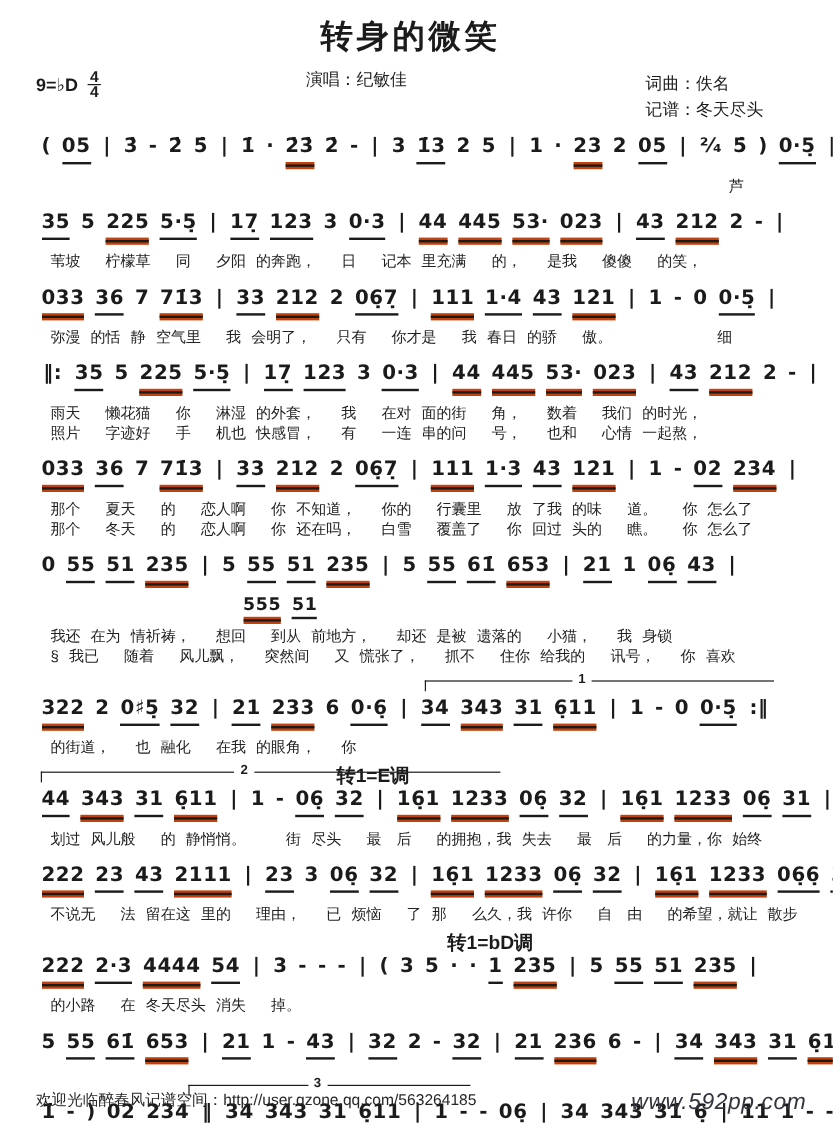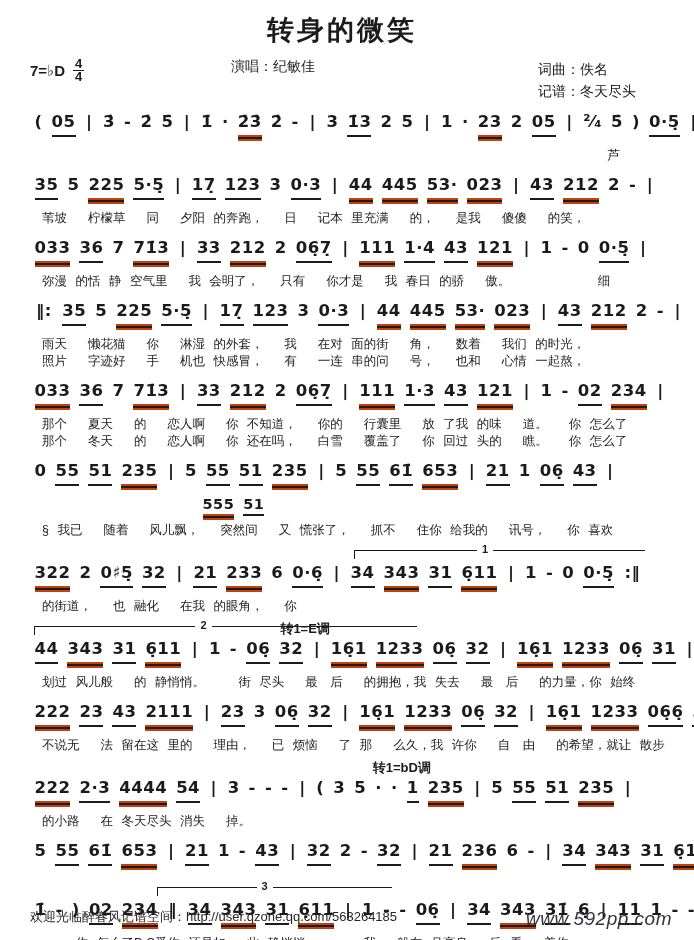--- a/index.html
+++ b/index.html
@@ -8,53 +8,53 @@
     background:#ffffff;color:#1b1b1b;
     font-family:"Liberation Sans","DejaVu Sans",sans-serif;
   }
   .sheet{padding:4px 40px 0 30px;}
   
   .title{text-align:center;font-size:27px;font-weight:bold;letter-spacing:3px;margin-top:8px;}
   .meta{position:relative;height:56px;margin-top:2px;font-size:14px;}
   .keysig{position:absolute;left:0;top:8px;font-weight:bold;font-size:15px;display:flex;align-items:center;gap:8px;}
   .ts-frac{display:inline-flex;flex-direction:column;align-items:center;line-height:12px;font-size:13px;}
   .ts-frac .top{border-bottom:1.5px solid #1b1b1b;padding:0 2px;}
-  .singer{position:absolute;left:201px;top:8px;}
+  .singer{position:absolute;left:225px;top:8px;}
   .credits{position:absolute;right:18px;top:8px;text-align:left;line-height:22px;}
   
   .system{position:relative;margin:0 0 5px 0;}
   .system.has-anno{padding-top:13px;}
   .notation{white-space:nowrap;font-family:"DejaVu Sans",sans-serif;font-weight:bold;
     font-size:16.5px;line-height:22px;padding:5px 0 6px 0;letter-spacing:0.5px;}
   .notation span{display:inline-block;position:relative;margin:0 4.5px;}
   .notation .bar{margin:0 6px;font-weight:bold;}
   .notation .u1{border-bottom:2px solid #1b1b1b;padding-bottom:2px;}
   .notation .u2{border-bottom:6px solid #c2410c;padding-bottom:2px;}
   .notation .u2::after{content:"";position:absolute;left:0;right:0;bottom:-4px;border-bottom:2px solid #1b1b1b;}
   .notation.alt{padding:0 0 2px 168px;font-size:14.5px;line-height:16px;}
   .lyric{font-size:12.5px;line-height:17px;padding-left:12px;white-space:pre;word-spacing:5px;color:#222;}
   .lyric.right{text-align:right;padding-right:34px;}
   .annos{position:absolute;top:2px;left:4px;right:4px;height:12px;font-size:11px;}
   .anno{position:absolute;top:4px;height:8px;}
   .anno.bracket{border-top:1.5px solid #1b1b1b;border-left:1.5px solid #1b1b1b;}
   .anno-num{position:absolute;top:-8px;left:42%;background:#fff;padding:0 5px;font-weight:bold;}
-  .anno-text{position:absolute;top:-6px;white-space:nowrap;font-size:13px;font-weight:bold;}
+  .anno-text{position:absolute;top:-6px;white-space:nowrap;font-size:16px;font-weight:bold;}
   
   .footer{position:absolute;left:30px;right:22px;bottom:10px;display:flex;justify-content:space-between;}
   .footer .left{font-size:13px;color:#262626;}
   .footer .right{font-size:19px;font-weight:normal;font-style:italic;color:#33343d;letter-spacing:0.5px;}
 </style>
 </head>
 <body>
 
 <div class="sheet">
   <div class="title">转身的微笑</div>
   <div class="meta">
     <div class="keysig">
-      <span>7=♭D</span>
+      <span>9=♭D</span>
       <span class="ts-frac">
         <span class="top">4</span>
         <span>4</span>
       </span>
     </div>
     <div class="singer">演唱：纪敏佳</div>
     <div class="credits">
       <div>词曲：佚名</div>
       <div>记谱：冬天尽头</div>
     </div>
@@ -78,20 +78,21 @@
         <div class="lyric">照片　 字迹好　 手　 机也 快感冒，　 有　 一连 串的问　 号，　 也和　 心情 一起熬，</div>
       </div>
       <div class="system">
         <div class="notation"><span class="u2">033</span><span class="u1">36</span><span class="u0">7</span><span class="u2">71̇3</span><span class="bar">|</span><span class="u1">33</span><span class="u2">212</span><span class="u0">2</span><span class="u1">06̣7̣</span><span class="bar">|</span><span class="u2">111</span><span class="u1">1·3</span><span class="u1">43</span><span class="u2">121</span><span class="bar">|</span><span class="u0">1</span><span class="u0">-</span><span class="u1">02</span><span class="u2">234</span><span class="bar">|</span></div>
         <div class="lyric">那个　 夏天　 的　 恋人啊　 你 不知道，　 你的　 行囊里　 放 了我 的味　 道。　 你 怎么了</div>
         <div class="lyric">那个　 冬天　 的　 恋人啊　 你 还在吗，　 白雪　 覆盖了　 你 回过 头的　 瞧。　 你 怎么了</div>
       </div>
       <div class="system">
         <div class="notation"><span class="u0">0</span><span class="u1">55</span><span class="u1">51</span><span class="u2">235</span><span class="bar">|</span><span class="u0">5</span><span class="u1">55</span><span class="u1">51</span><span class="u2">235</span><span class="bar">|</span><span class="u0">5</span><span class="u1">55</span><span class="u1">61̇</span><span class="u2">653</span><span class="bar">|</span><span class="u1">21</span><span class="u0">1</span><span class="u1">06̣</span><span class="u1">43</span><span class="bar">|</span></div>
         <div class="notation alt"><span class="u2">555</span><span class="u1">51</span></div>
+        <div class="lyric">我还 在为 情祈祷，　 想回　 到从 前地方，　 却还 是被 遗落的　 小猫，　 我 身锁</div>
         <div class="lyric">§ 我已　 随着　 风儿飘，　 突然间　 又 慌张了，　 抓不　 住你 给我的　 讯号，　 你 喜欢</div>
       </div>
       <div class="system has-anno">
         <div class="annos">
           <div class="anno bracket" style="left: 52%; width: 47%;">
             <span class="anno-num">1</span>
           </div>
         </div>
         <div class="notation"><span class="u2">322</span><span class="u0">2</span><span class="u1">0♯5̣</span><span class="u1">32</span><span class="bar">|</span><span class="u1">21</span><span class="u2">233</span><span class="u0">6</span><span class="u1">0·6̣</span><span class="bar">|</span><span class="u1">34</span><span class="u2">343</span><span class="u1">31</span><span class="u2">6̣11</span><span class="bar">|</span><span class="u0">1</span><span class="u0">-</span><span class="u0">0</span><span class="u1">0·5̣</span><span class="bar">:‖</span></div>
         <div class="lyric">的街道，　 也 融化　 在我 的眼角，　 你</div>

